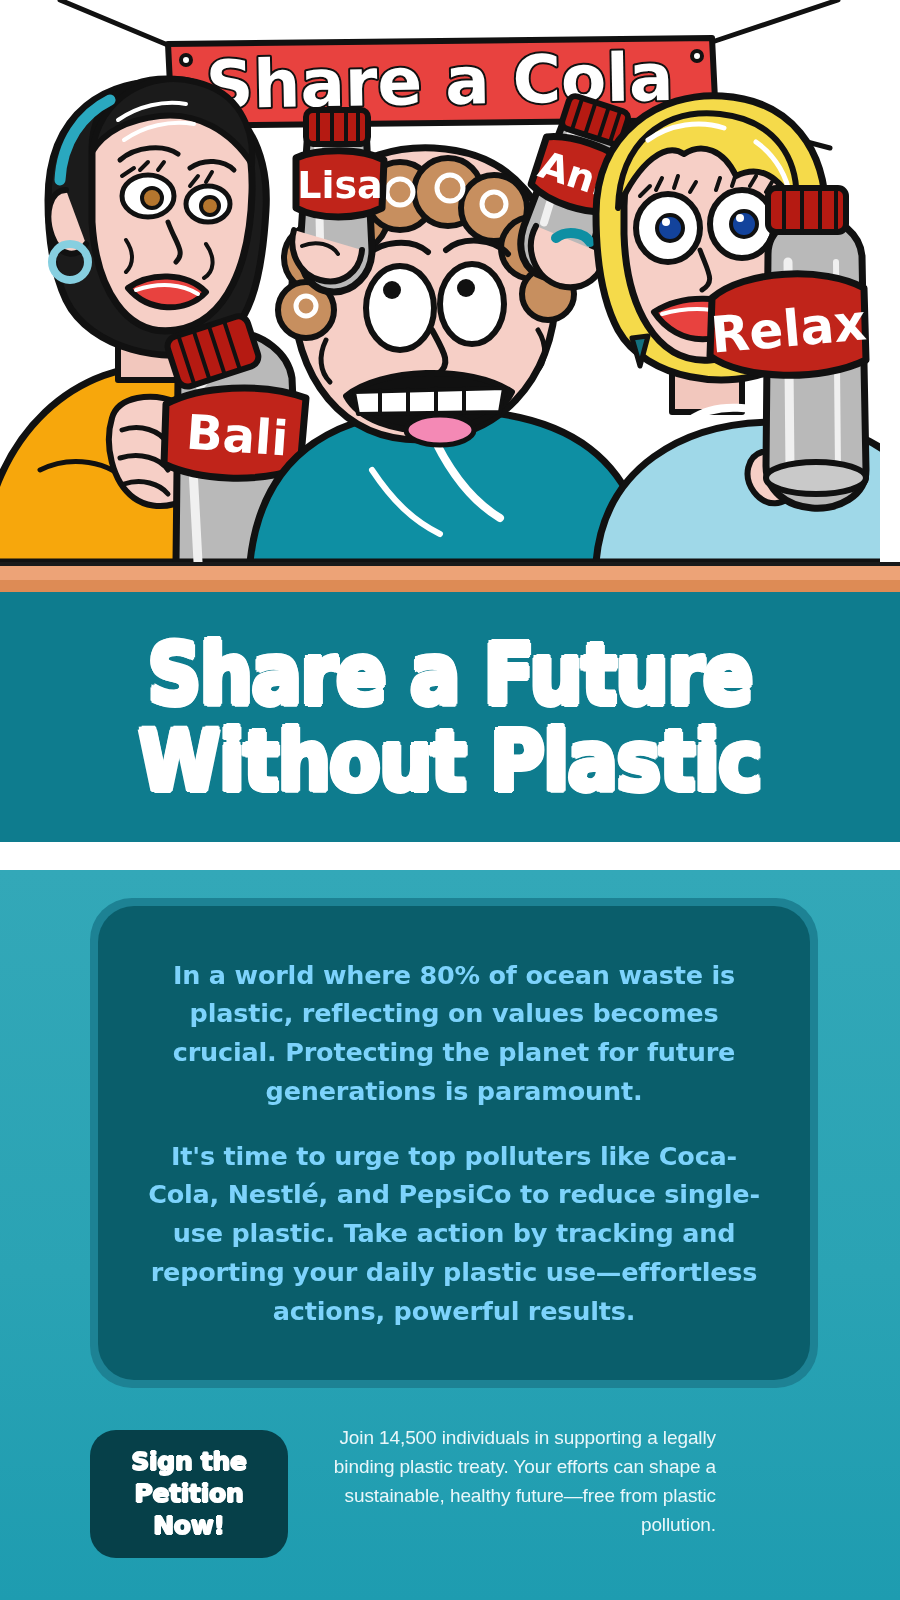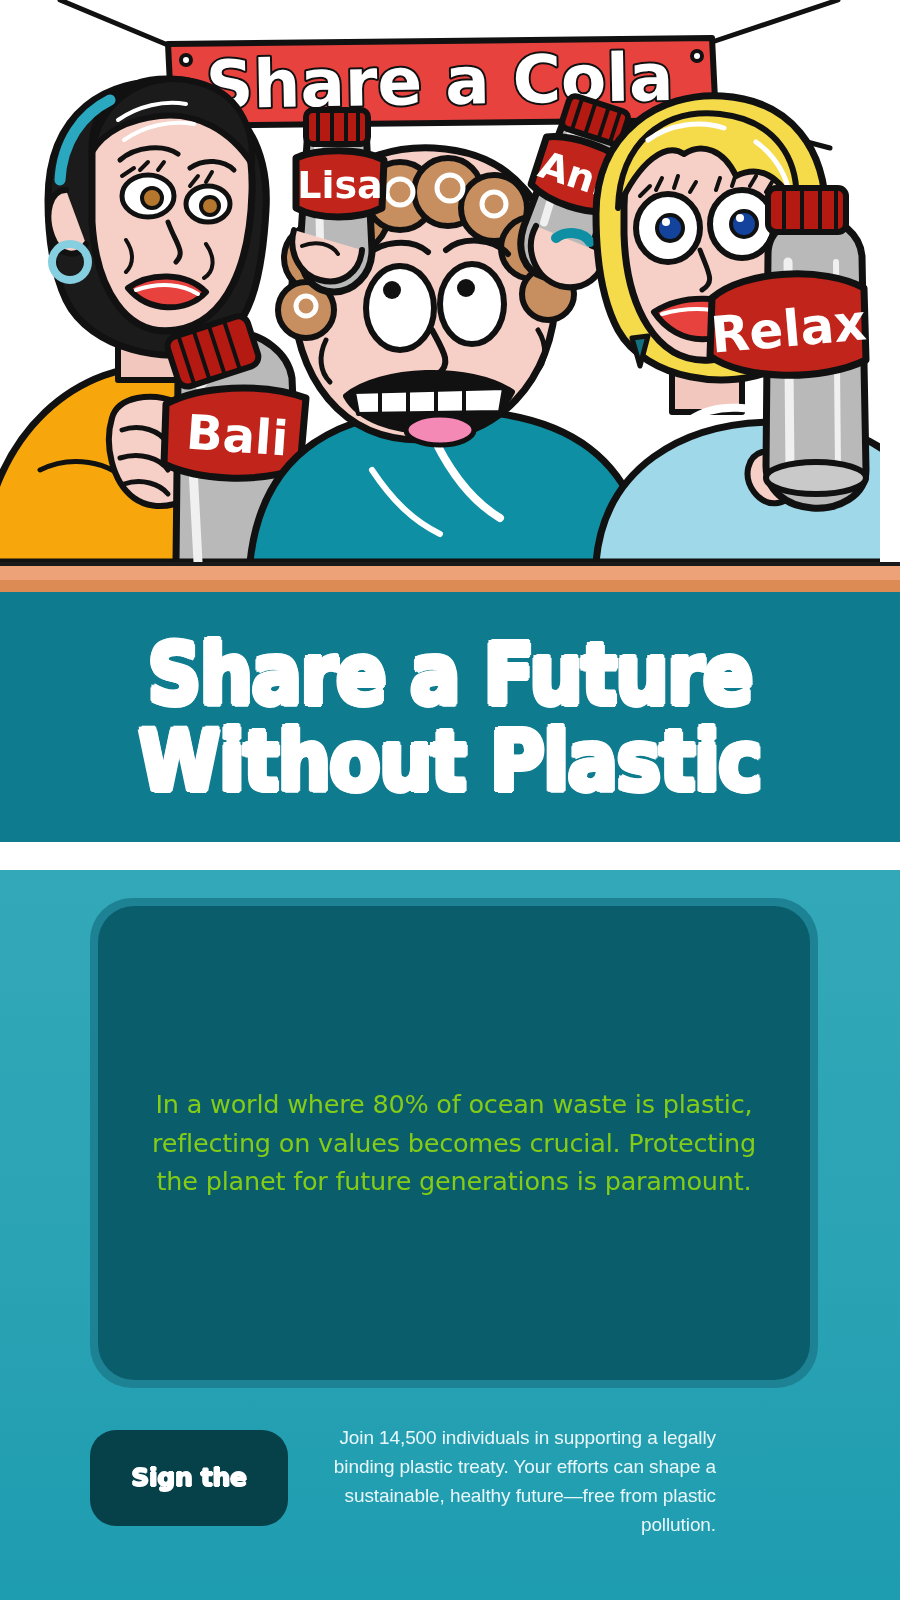--- a/index.html
+++ b/index.html
@@ -62,23 +62,23 @@
   .card{
     width:100%; height:100%;
     border-radius:36px;
     background:#0a5e6b;
     display:flex; flex-direction:column; justify-content:center;
     align-items:center;
     padding:34px 46px;
     gap:26px;
   }
   .card p{
-    color:#84cc16; text-align:center;
+    color:#7dd3fc; text-align:center;
     font-family:"DejaVu Sans","Liberation Sans",sans-serif;
-    font-size:25.5px; line-height:1.52; font-weight:400;
+    font-size:25.5px; line-height:1.52; font-weight:700;
     letter-spacing:-0.2px;
     max-width:640px;
   }
 
   
   .cta-row{
     position:absolute; left:0; top:1402px; width:716px; height:170px;
     display:flex; align-items:flex-start;
   }
   .cta-btn{
@@ -345,23 +345,25 @@
       <span class="ln">Share a Future</span>
       <span class="ln">Without Plastic</span>
     </h1>
   </div>
 
   <div class="lower"></div>
 
   <div class="card-wrap">
     <div class="card">
       <p>In a world where 80% of ocean waste is plastic, reflecting on values becomes crucial. Protecting the planet for future generations is paramount.</p>
+      <p>It's time to urge top polluters like Coca-Cola, Nestlé, and PepsiCo to reduce single-use plastic. Take action by tracking and reporting your daily plastic use—effortless actions, powerful results.</p>
     </div>
   </div>
 
   <div class="cta-row">
     <button class="cta-btn">
       <span class="l1">Sign the</span>
+      <span class="l2">Petition Now!</span>
     </button>
     <div class="cta-text">Join 14,500 individuals in supporting a legally binding plastic treaty. Your efforts can shape a sustainable, healthy future—free from plastic pollution.</div>
   </div>
 
 </div>
 
 </body></html>

